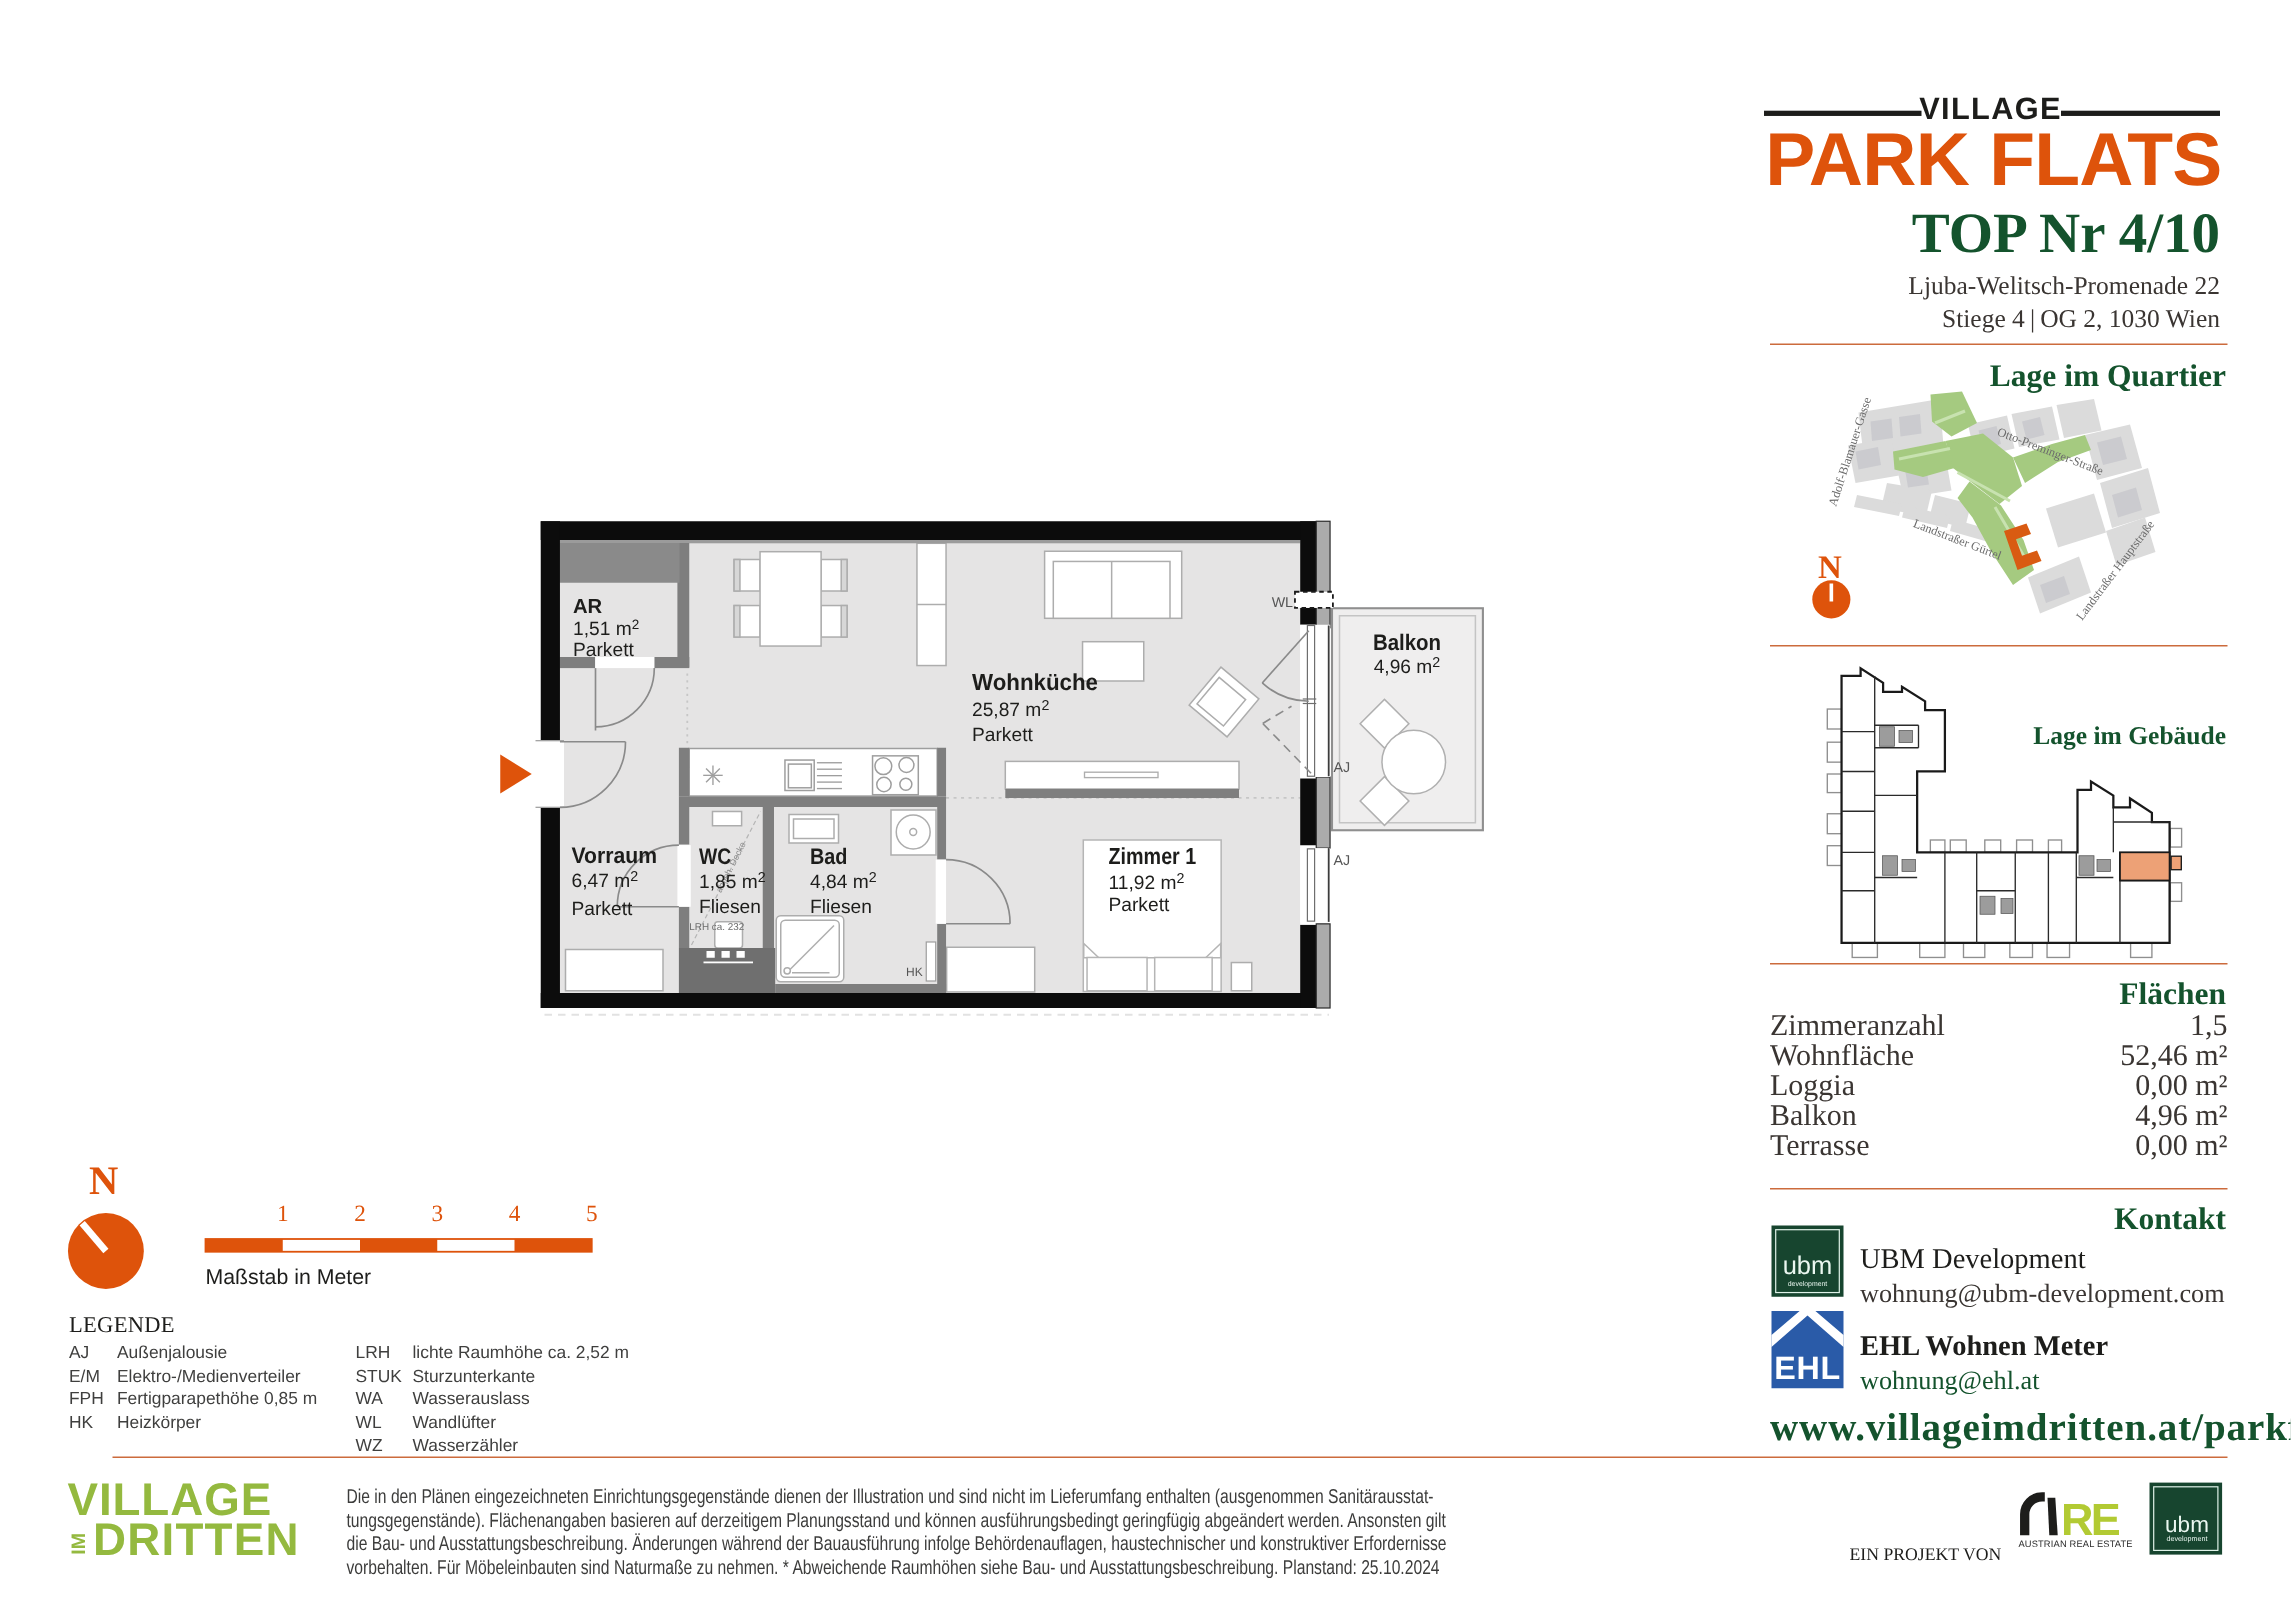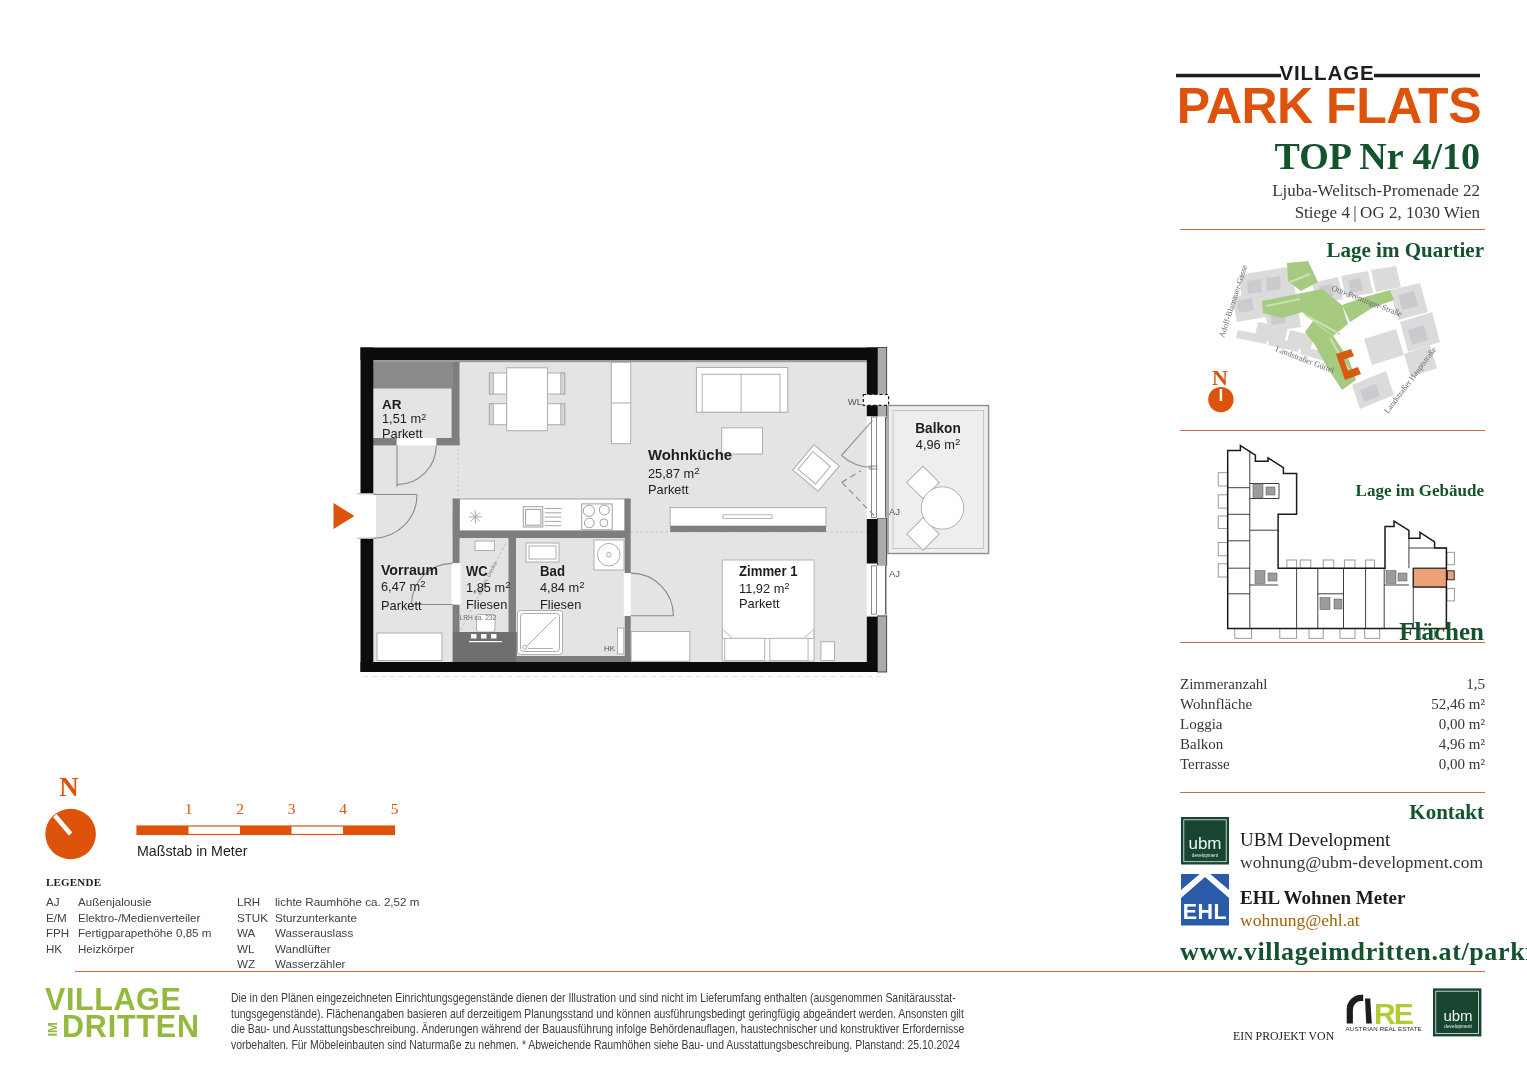--- a/index.html
+++ b/index.html
@@ -495,47 +495,47 @@
 <div class="abs" style="left:1180px;top:229px;width:305px;height:1.3px;background:#CC6B3C;"></div>
 
 <div class="abs ser orange" style="right:43px;top:238px;font-size:21px;font-weight:bold;">Lage im Quartier</div>
 
 <div class="abs" style="left:1180px;top:429.5px;width:305px;height:1.3px;background:#CC6B3C;"></div>
 
 <div class="abs ser orange" style="right:43px;top:438px;font-size:17px;font-weight:bold;margin-top:43px;">Lage im Gebäude</div>
 
 <div class="abs" style="left:1180px;top:642px;width:305px;height:1.3px;background:#CC6B3C;"></div>
 
-<div class="abs ser orange" style="right:43px;top:618px;font-size:25px;font-weight:bold;">Flächen</div>
-
-<div class="abs ser" style="left:1180px;top:674px;width:305px;font-size:15px;line-height:20px;color:#3A3532;">
+<div class="abs ser orange" style="right:43px;top:650px;font-size:21px;font-weight:bold;">Flächen</div>
+
+<div class="abs ser" style="left:1180px;top:674px;width:305px;font-size:20px;line-height:20px;color:#3A3532;">
   <div>Zimmeranzahl<span style="float:right">1,5</span></div>
   <div>Wohnfläche<span style="float:right">52,46 m²</span></div>
   <div>Loggia<span style="float:right">0,00 m²</span></div>
   <div>Balkon<span style="float:right">4,96 m²</span></div>
   <div>Terrasse<span style="float:right">0,00 m²</span></div>
 </div>
 
 <div class="abs" style="left:1180px;top:792px;width:305px;height:1.3px;background:#CC6B3C;"></div>
 
 <div class="abs ser orange" style="right:43px;top:800px;font-size:21px;font-weight:bold;">Kontakt</div>
 
 <div class="abs ser" style="left:1240px;top:829px;font-size:19px;color:#1D1D1B;font-weight:normal;">UBM Development</div>
 <div class="abs ser" style="left:1240px;top:852px;font-size:17.5px;color:#3A3532;">wohnung@ubm-development.com</div>
 
 <div class="abs ser" style="left:1240px;top:887px;font-size:19px;color:#1D1D1B;font-weight:bold;">EHL Wohnen Meter</div>
-<div class="abs ser" style="left:1240px;top:910px;font-size:17.5px;color:#a16207;">wohnung@ehl.at</div>
+<div class="abs ser" style="left:1240px;top:910px;font-size:17.5px;color:#14532d;">wohnung@ehl.at</div>
 
 <div class="abs ser orange" style="left:1180px;top:937px;font-size:26px;font-weight:bold;letter-spacing:0.62px;">www.villageimdritten.at/parkflats</div>
 
 <div class="abs" style="left:75px;top:970.5px;width:1410px;height:1.3px;background:#CC6B3C;"></div>
 
 <div class="abs ser" style="left:1233px;top:1004.5px;font-size:11.8px;font-weight:normal;color:#1D1D1B;margin-top:24px;">EIN PROJEKT VON</div>
 
 <div class="abs" style="left:46px;top:876px;font-size:11.6px;color:#3F3F3E;">
-  <div class="ser" style="font-size:11px;font-weight:bold;color:#1D1D1B;letter-spacing:0.2px;text-align:right;">LEGENDE</div>
+  <div class="ser" style="font-size:15px;font-weight:normal;color:#1D1D1B;letter-spacing:0.2px;text-align:right;">LEGENDE</div>
   <div style="position:absolute;left:0;top:18px;line-height:15.5px;white-space:nowrap;">AJ<br>E/M<br>FPH<br>HK</div>
   <div style="position:absolute;left:32px;top:18px;line-height:15.5px;white-space:nowrap;">Außenjalousie<br>Elektro-/Medienverteiler<br>Fertigparapethöhe 0,85 m<br>Heizkörper</div>
   <div style="position:absolute;left:191px;top:18px;line-height:15.5px;white-space:nowrap;">LRH<br>STUK<br>WA<br>WL<br>WZ</div>
   <div style="position:absolute;left:229px;top:18px;line-height:15.5px;white-space:nowrap;">lichte Raumhöhe ca. 2,52 m<br>Sturzunterkante<br>Wasserauslass<br>Wandlüfter<br>Wasserzähler</div>
 </div>
 
 <div class="abs" style="left:231px;top:990px;font-size:13.4px;line-height:15.5px;color:#3C3C3B;white-space:nowrap;transform:scaleX(0.78);transform-origin:0 0;">Die in den Plänen eingezeichneten Einrichtungsgegenstände dienen der Illustration und sind nicht im Lieferumfang enthalten (ausgenommen Sanitärausstat-<br>tungsgegenstände). Flächenangaben basieren auf derzeitigem Planungsstand und können ausführungsbedingt geringfügig abgeändert werden. Ansonsten gilt<br>die Bau- und Ausstattungsbeschreibung. Änderungen während der Bauausführung infolge Behördenauflagen, haustechnischer und konstruktiver Erfordernisse<br>vorbehalten. Für Möbeleinbauten sind Naturmaße zu nehmen. * Abweichende Raumhöhen siehe Bau- und Ausstattungsbeschreibung. Planstand: 25.10.2024</div>
 
 </body></html>

